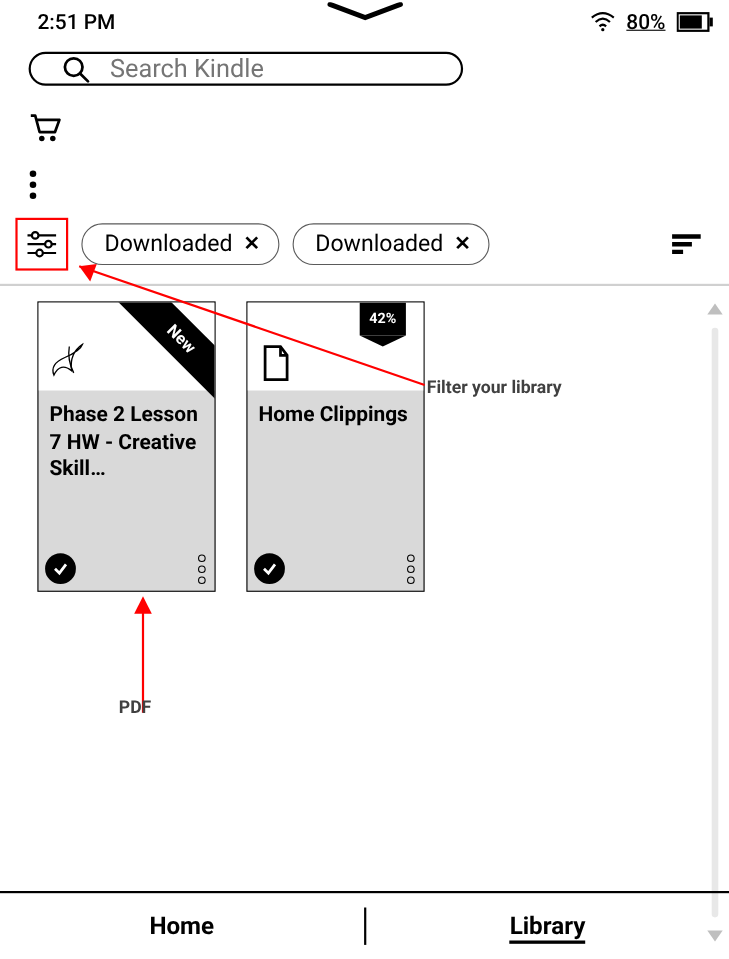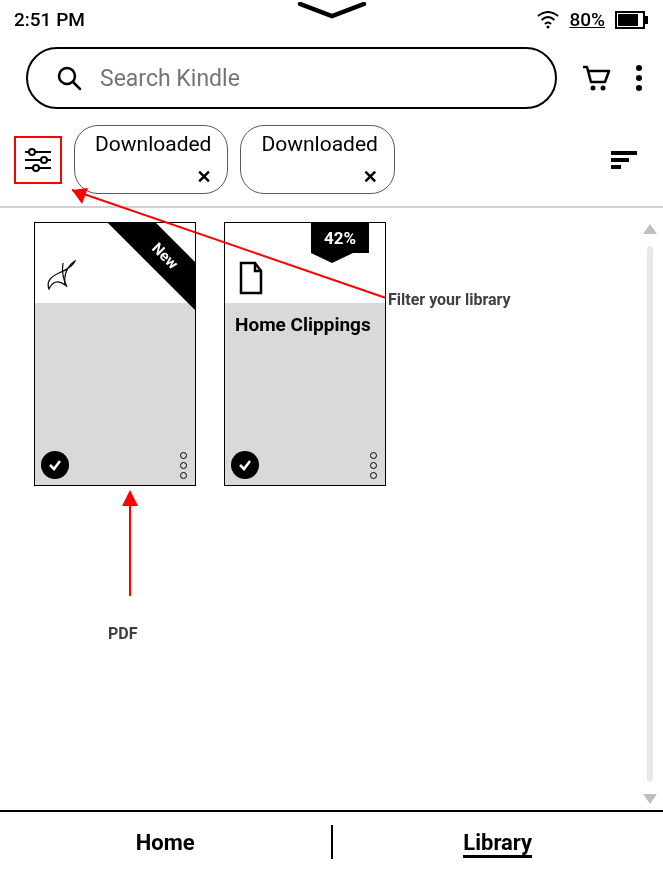--- a/index.html
+++ b/index.html
@@ -17,40 +17,42 @@
       overflow: hidden;
     }
     
     .status-bar {
       display: flex;
       justify-content: space-between;
       align-items: center;
       padding: 8px 14px 4px 14px;
       font-size: 19px;
       font-weight: 500;
+      margin-left: 20px;
     }
     .status-right {
       display: flex;
       align-items: center;
       gap: 10px;
       text-decoration: underline;
     }
     
     .swipe-handle {
       position: absolute;
       top: 2px;
       left: 50%;
       transform: translateX(-50%);
     }
     
     .search-row {
       display: flex;
-      align-items: center;
+      align-items: flex-start;
       padding: 12px 20px 10px 26px;
       gap: 24px;
+      flex-direction: column;
     }
     .search-box {
       flex: 1;
       height: 62px;
       border: 2px solid #000;
       border-radius: 31px;
       display: flex;
       align-items: center;
       padding: 0 28px;
       gap: 18px;
@@ -79,27 +81,26 @@
     .filter-btn {
       width: 48px;
       height: 48px;
       border: 2px solid #ff0000;
       display: flex;
       align-items: center;
       justify-content: center;
     }
     .chip {
       display: flex;
-      align-items: flex-end;
+      align-items: flex-start;
       gap: 10px;
       border: 1.5px solid #5a5a5a;
       border-radius: 24px;
       padding: 6px 16px 6px 20px;
       font-size: 21px;
-      flex-direction: column;
     }
     .chip .close-x {
       font-size: 18px;
       font-weight: bold;
     }
     .filter-spacer { flex: 1; }
     .sort-btn { padding-right: 4px; }
     .divider {
       height: 2px;
       background: #d0d0d0;
@@ -142,25 +143,25 @@
       text-align: center;
       transform: rotate(45deg);
       font-size: 15px;
       font-weight: bold;
       padding: 8px 0;
     }
     .percent-tag {
       position: absolute;
       top: 0;
       right: 16px;
-      width: 58px;
+      width: 42px;
       height: 30px;
       background: #000;
       color: #fff;
-      font-size: 17px;
+      font-size: 13px;
       font-weight: bold;
       display: flex;
       align-items: center;
       justify-content: center;
     }
     .percent-tag::after {
       content: "";
       position: absolute;
       bottom: -10px;
       left: 0;
@@ -348,20 +349,21 @@
   <div class="grid">
 
     <div class="book-card">
       <div class="card-header">
         <svg width="38" height="38" viewBox="0 0 38 38">
           <path d="M6 32 Q 2 22 16 16 Q 30 10 32 4 Q 20 12 22 28 Q 12 20 6 32 Z" stroke="#000" stroke-width="1.2" fill="none"></path>
           <path d="M20 6 Q 18 18 24 30" stroke="#000" stroke-width="1.2" fill="none"></path>
         </svg>
         <div class="new-ribbon">New</div>
       </div>
+      <div class="book-title">Phase 2 Lesson 7 HW - Creative Skill…</div>
       <div class="card-footer">
         <div class="check-circle">
           <svg width="16" height="16" viewBox="0 0 16 16">
               <path d="M3 8 L7 12 L13 4" stroke="#fff" stroke-width="2.5" fill="none"></path>
             </svg>
         </div>
         <div class="dots-vert">
           <div class="dot"></div>
             <div class="dot"></div>
             <div class="dot"></div>
@@ -409,21 +411,21 @@
   <svg class="arrow-line" style="left:30px; top:-26px;" width="370" height="130" viewBox="0 0 370 130">
     <line x1="356" y1="116" x2="42" y2="8" stroke="#ff0000" stroke-width="2"></line>
     <polygon points="42,8 58,6 52,22" fill="#ff0000"></polygon>
   </svg>
   <div class="annotation" style="left:388px; top:82px;">Filter your library</div>
 
   <svg class="arrow-line" style="left:112px; top:278px;" width="40" height="120" viewBox="0 0 40 120">
     <line x1="18" y1="110" x2="18" y2="10" stroke="#ff0000" stroke-width="2"></line>
     <polygon points="18,4 10,20 26,20" fill="#ff0000"></polygon>
   </svg>
-  <div class="annotation" style="left:108px; top:416px;">PDF</div>
+  <div class="annotation" style="left:108px; top:373px;">PDF</div>
 
 </div>
 
 <div class="bottom-nav">
   <div class="nav-item">
     <span>Home</span>
   </div>
   <div class="nav-divider"></div>
   <div class="nav-item active">
     <span>Library</span>

